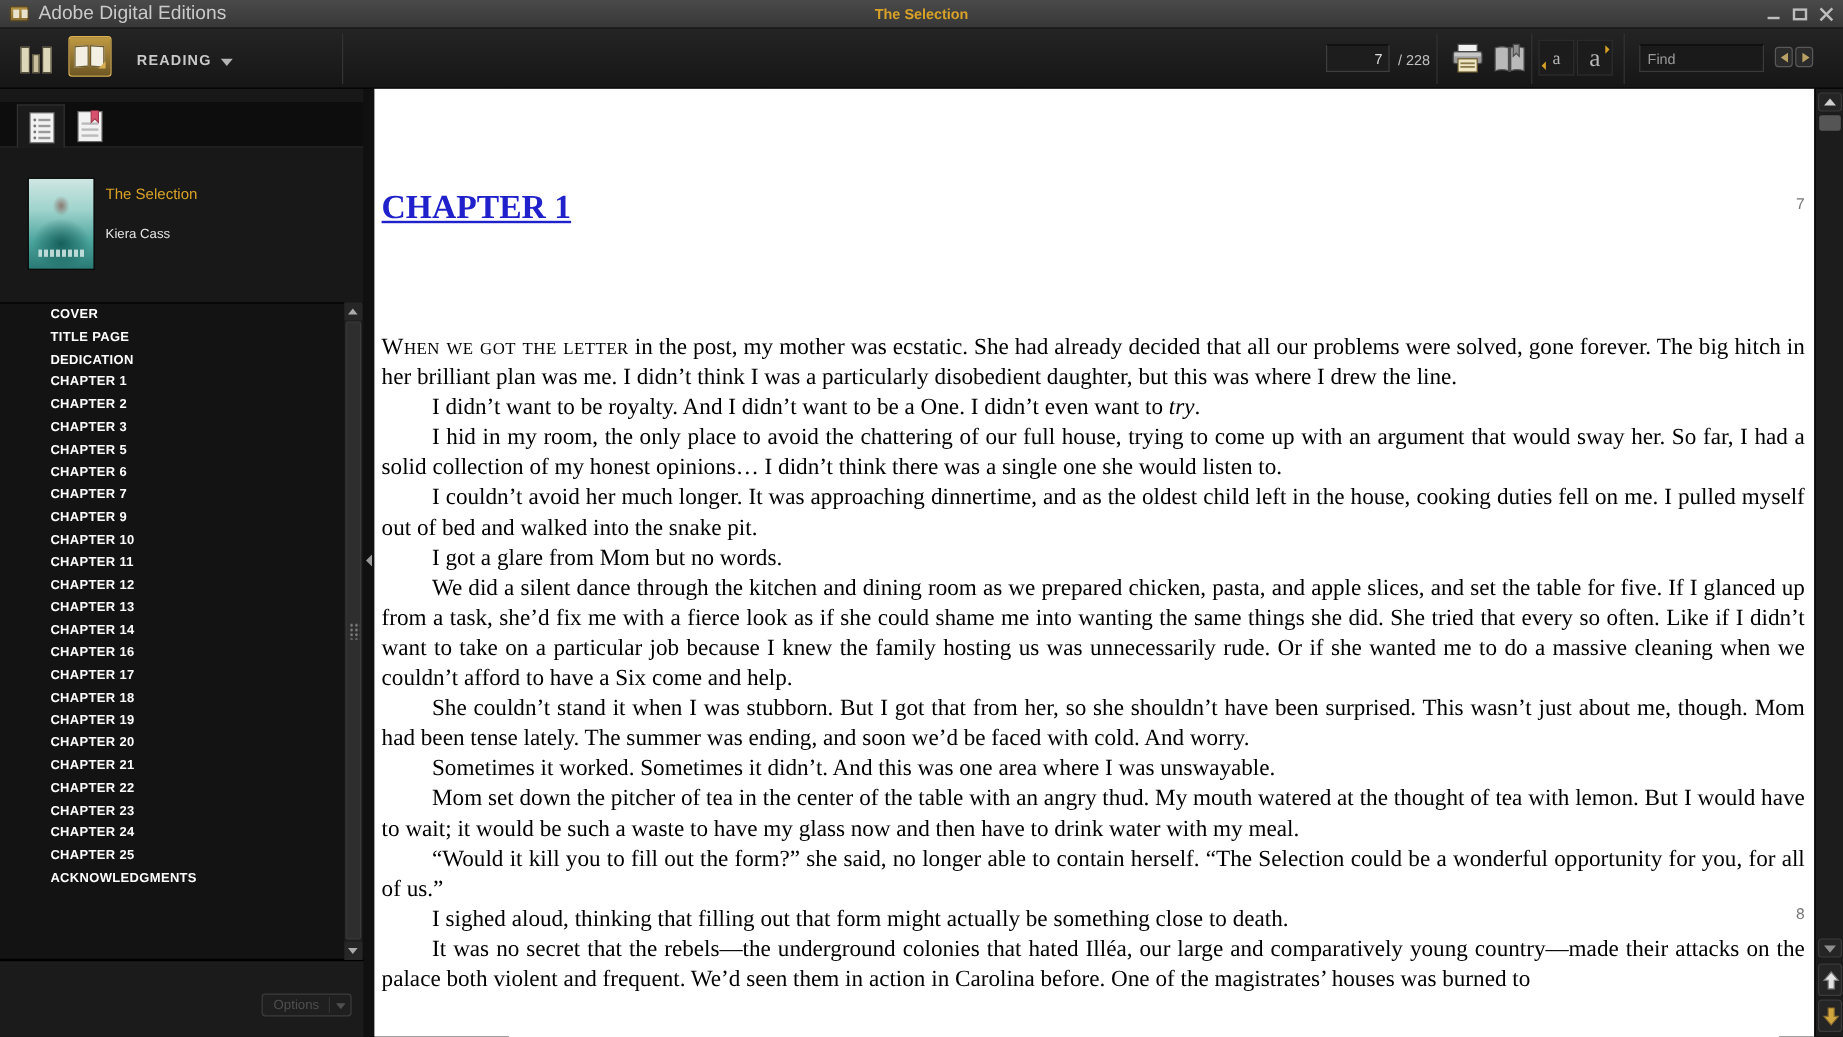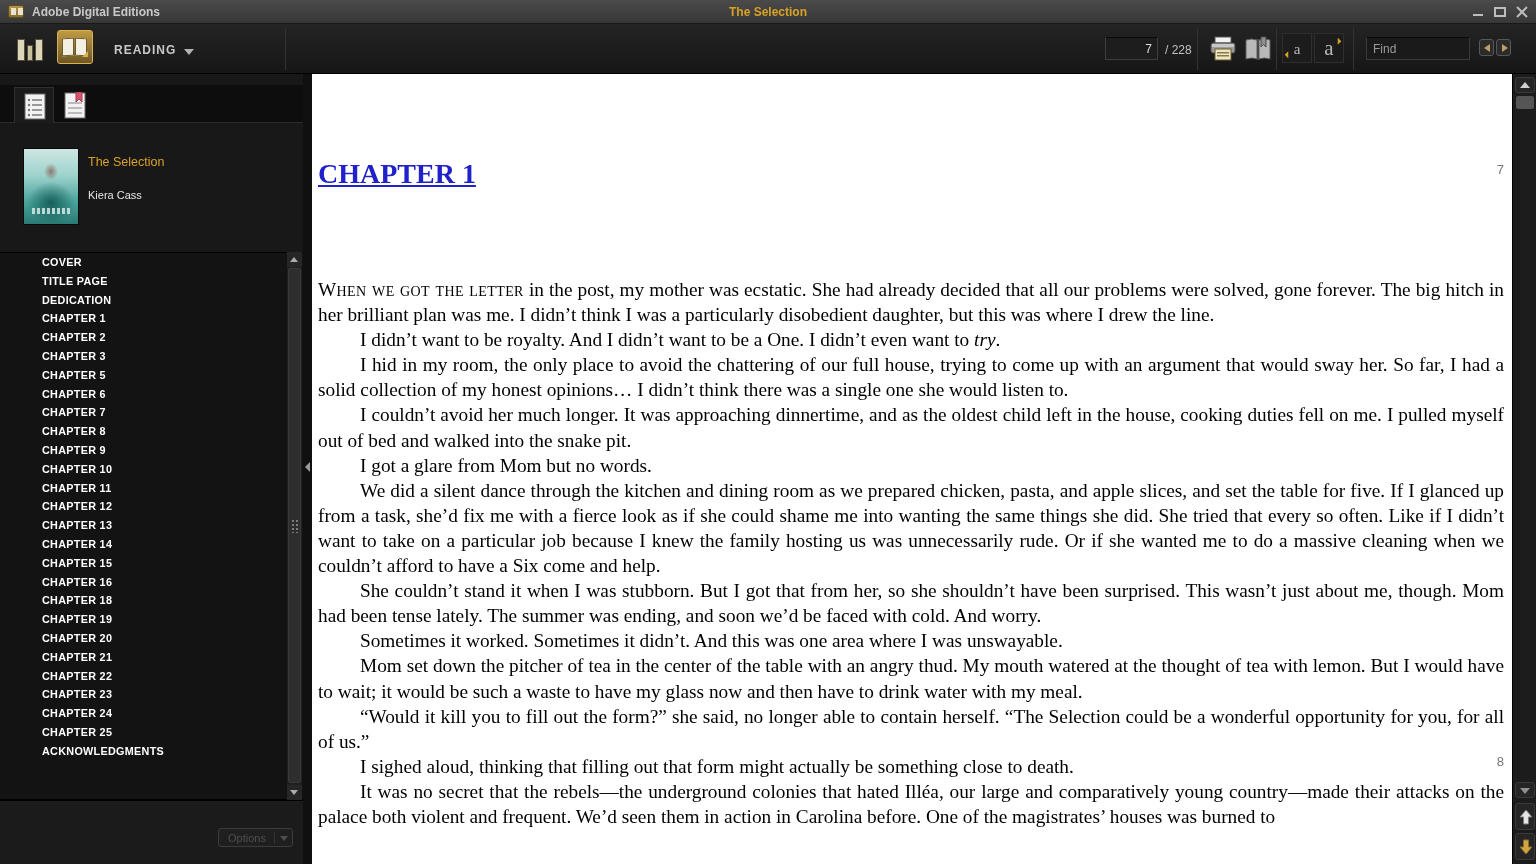--- a/index.html
+++ b/index.html
@@ -9,21 +9,21 @@
 
   
   .titlebar { position:absolute; left:0; top:0; width:1536px; height:24px;
     background:linear-gradient(#4a4a4a,#373737); border-bottom:1px solid #181818;
     display:flex; align-items:center; }
   .app-icon { width:16px; height:13px; margin:0 8px 0 8px;
     background:linear-gradient(#b59545,#8a6d2f); border:1px solid #5d4a1e; border-radius:2px;
     position:relative; }
   .app-icon:before { content:""; position:absolute; left:2px; top:2px; width:5px; height:7px;
     background:#e9e2cd; box-shadow:7px 0 0 #e9e2cd; }
-  .app-title { color:#c9c9c9; font-size:12px; font-weight:bold; }
+  .app-title { color:#c9c9c9; font-size:16px; font-weight:normal; }
   .doc-title { position:absolute; left:0; right:0; text-align:center; color:#d8a227;
     font-size:12px; font-weight:bold; pointer-events:none; }
   .win-controls { position:absolute; right:8px; top:0; height:24px; display:flex;
     align-items:center; gap:10px; }
   .wc { width:12px; height:10px; position:relative; cursor:pointer; }
   .wc-min:before { content:""; position:absolute; left:1px; right:1px; bottom:1px; height:2px; background:#bdbdbd; }
   .wc-max:before { content:""; position:absolute; inset:0; border:2px solid #bdbdbd; }
   .wc-close:before,.wc-close:after { content:""; position:absolute; left:-1px; top:4px;
     width:14px; height:2px; background:#bdbdbd; }
   .wc-close:before { transform:rotate(45deg); }
@@ -267,29 +267,28 @@
     <div class="toc-wrap">
         <div class="toc-item">COVER</div>
         <div class="toc-item">TITLE PAGE</div>
         <div class="toc-item">DEDICATION</div>
         <div class="toc-item">CHAPTER 1</div>
         <div class="toc-item">CHAPTER 2</div>
         <div class="toc-item">CHAPTER 3</div>
         <div class="toc-item">CHAPTER 5</div>
         <div class="toc-item">CHAPTER 6</div>
         <div class="toc-item">CHAPTER 7</div>
-        <div class="toc-item">CHAPTER 8</div>
         <div class="toc-item">CHAPTER 9</div>
         <div class="toc-item">CHAPTER 10</div>
         <div class="toc-item">CHAPTER 11</div>
         <div class="toc-item">CHAPTER 12</div>
         <div class="toc-item">CHAPTER 13</div>
         <div class="toc-item">CHAPTER 14</div>
-        <div class="toc-item">CHAPTER 15</div>
         <div class="toc-item">CHAPTER 16</div>
+        <div class="toc-item">CHAPTER 17</div>
         <div class="toc-item">CHAPTER 18</div>
         <div class="toc-item">CHAPTER 19</div>
         <div class="toc-item">CHAPTER 20</div>
         <div class="toc-item">CHAPTER 21</div>
         <div class="toc-item">CHAPTER 22</div>
         <div class="toc-item">CHAPTER 23</div>
         <div class="toc-item">CHAPTER 24</div>
         <div class="toc-item">CHAPTER 25</div>
         <div class="toc-item">ACKNOWLEDGMENTS</div>
       </div>

